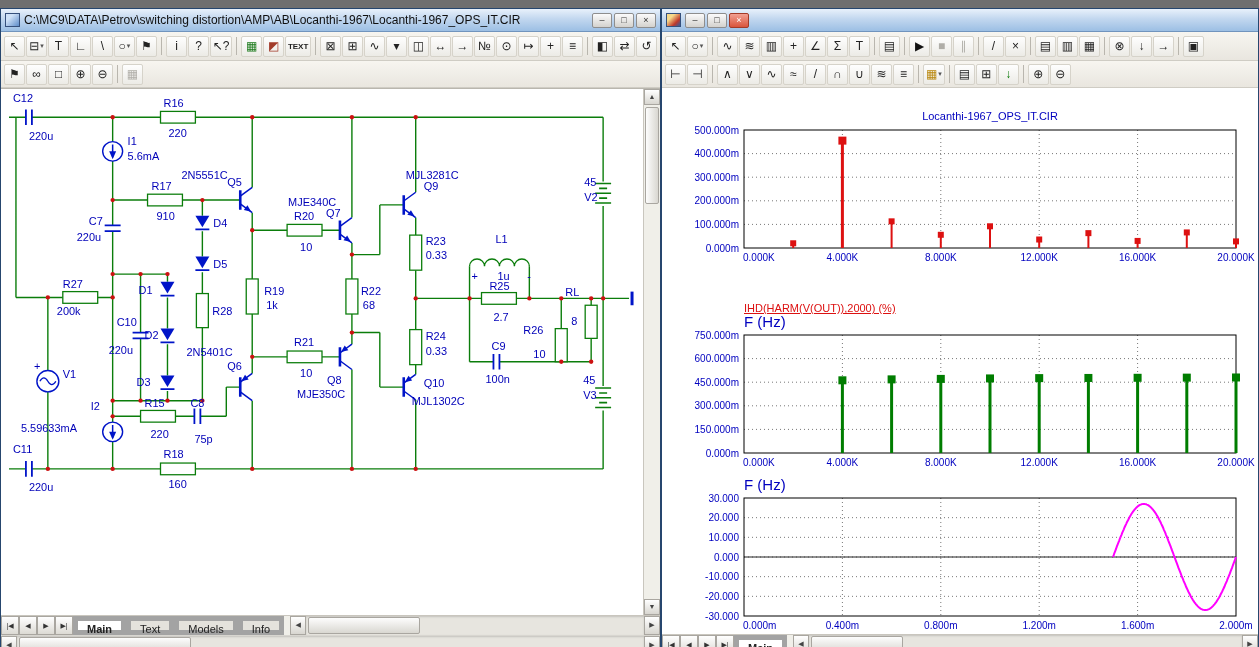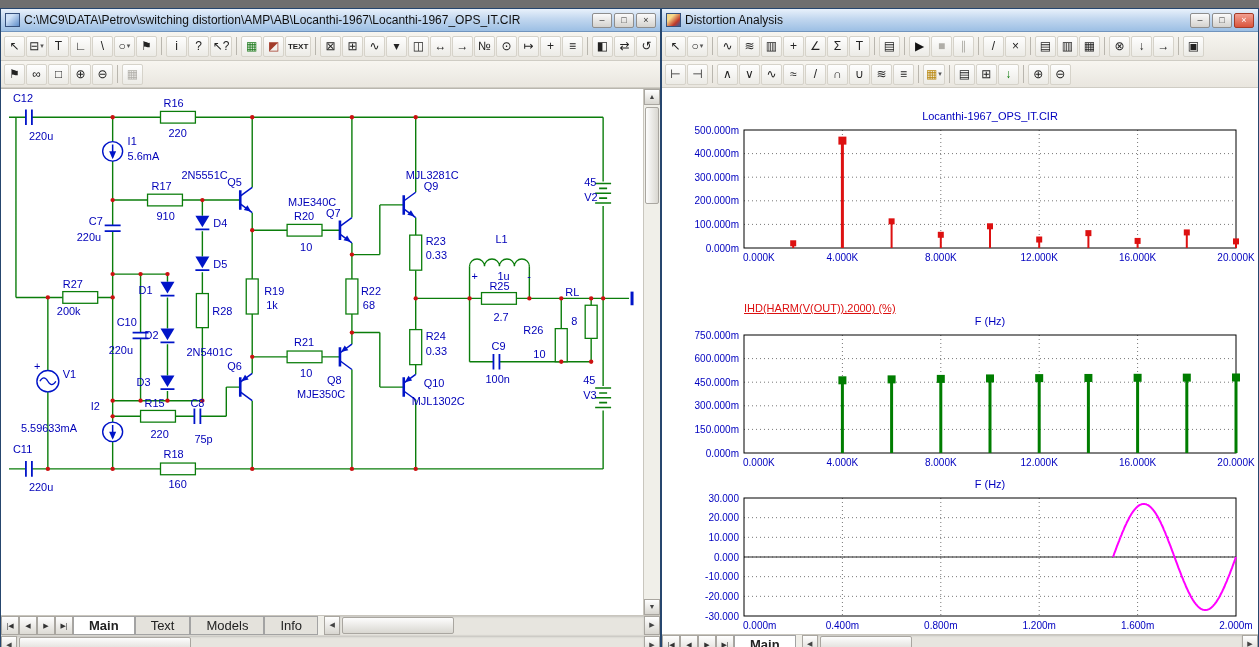--- a/index.html
+++ b/index.html
@@ -28,32 +28,32 @@
   svg text{font-family:"Liberation Sans",sans-serif}
   .vscroll{flex:0 0 16px;background:#f0efe9;border-left:1px solid #c9c6be;display:flex;flex-direction:column}
   .sbtn{flex:0 0 15px;background:linear-gradient(#ffffff,#d8d6d0);border:1px solid #a9a6a0;font-size:7px;text-align:center;line-height:14px;color:#444;box-sizing:border-box}
   .vtrack{flex:1;position:relative}
   .vthumb{position:absolute;top:2px;left:1px;right:1px;height:95px;background:linear-gradient(90deg,#fdfdfd,#d9d7d1);border:1px solid #a9a6a0;border-radius:2px}
   .bottomrow{flex:0 0 19px;display:flex;align-items:stretch;background:#f0efe9;border-top:1px solid #c9c6be;overflow:hidden}
   .bottomrow2{flex:0 0 15px;display:flex;align-items:stretch;background:#f0efe9;border-top:1px solid #d8d6d0}
   .navgroup{display:flex}
   .navbtn{width:18px;border:1px solid #a9a6a0;background:linear-gradient(#fff,#dcdad4);font-size:7px;text-align:center;line-height:16px;color:#333;box-sizing:border-box;font-family:inherit;padding:0}
   .tabs{display:flex;align-items:stretch}
-  .tab{padding:0 15px;font-size:13px;line-height:17px;border:1px solid #a3a3a3;background:#e4e2dc;color:#222;white-space:nowrap}
+  .tab{padding:0 9px;font-size:11px;line-height:17px;border:5px solid #a3a3a3;background:#e4e2dc;color:#222;white-space:nowrap}
   .tab.active{background:#fff;font-weight:bold}
   .hscroll{flex:1;display:flex;margin-left:6px}
   .hbtn{flex:0 0 16px;background:linear-gradient(#fff,#d8d6d0);border:1px solid #a9a6a0;font-size:7px;text-align:center;line-height:16px;color:#444;box-sizing:border-box}
   .htrack{flex:1;position:relative;background:#e7e5df;box-shadow:inset 0 1px 2px rgba(0,0,0,.15)}
   .hthumb{position:absolute;top:1px;bottom:1px;left:2px;background:linear-gradient(#fdfdfd,#d9d7d1);border:1px solid #a9a6a0;border-radius:2px}
   .charts{flex:1;background:#fff;padding:20px;overflow:hidden}
   .chart-block{margin-top:2px}
   .chart-title{margin-left:62px;width:492px;text-align:center;font-size:11px;color:#0000bf;height:15px}
   .chart-svg{display:block;width:590px;height:148px}
   .series-label{margin-left:62px;font-size:11px;height:13px;line-height:13px}
-  .axis-label{margin-left:62px;width:492px;text-align:center;font-size:11px;color:#0000bf;height:13px;line-height:13px}
+  .axis-label{margin-left:62px;width:492px;text-align:left;font-size:15px;color:#0000bf;height:13px;line-height:13px}
 </style>
 </head>
 <body>
 
 <div id="desktop">
 
   <div class="window" id="win-left">
     <div class="titlebar">
       <span class="app-icon"></span>
       <span class="title-text">C:\MC9\DATA\Petrov\switching distortion\AMP\AB\Locanthi-1967\Locanthi-1967_OPS_IT.CIR</span>
@@ -344,21 +344,20 @@
       <div class="htrack">
           <div class="hthumb" style="width:170px"></div>
         </div>
       <div class="hbtn">▶</div>
     </div>
   </div>
 
   <div class="window" id="win-right">
     <div class="titlebar">
       <span class="app-icon ana"></span>
-      <span class="title-text">Distortion Analysis</span>
       <span class="win-btns">
           <button class="win-btn">–</button>
           <button class="win-btn">□</button>
           <button class="win-btn close-red">×</button>
         </span>
     </div>
     <div class="toolbar tb-row1">
         <button class="tb">↖</button>
         <button class="tb">○<span class="drop">▾</span></button>
         <div class="tbsep"></div>

